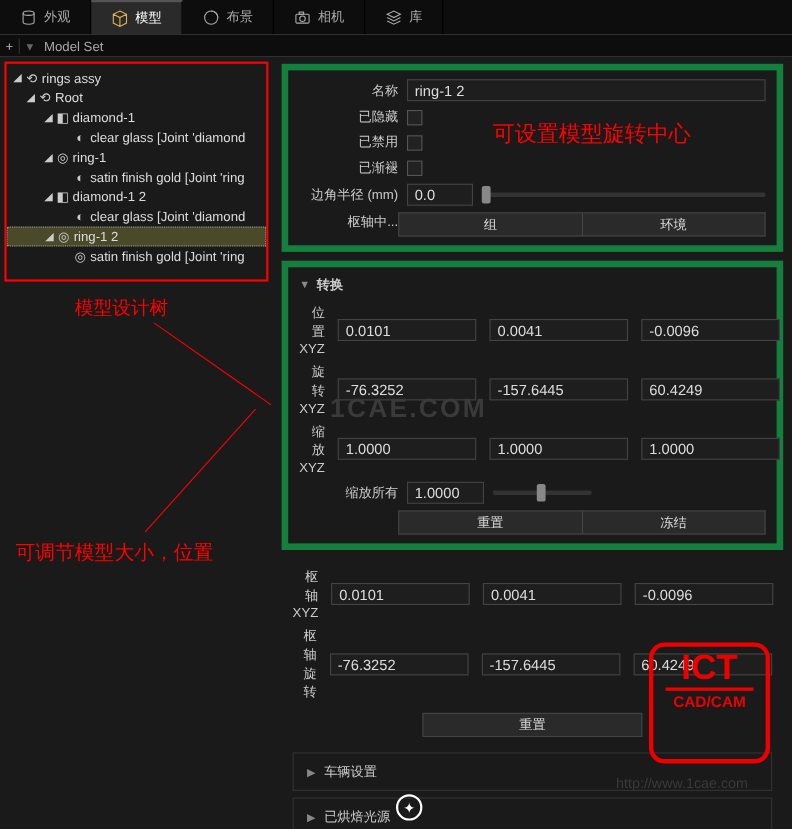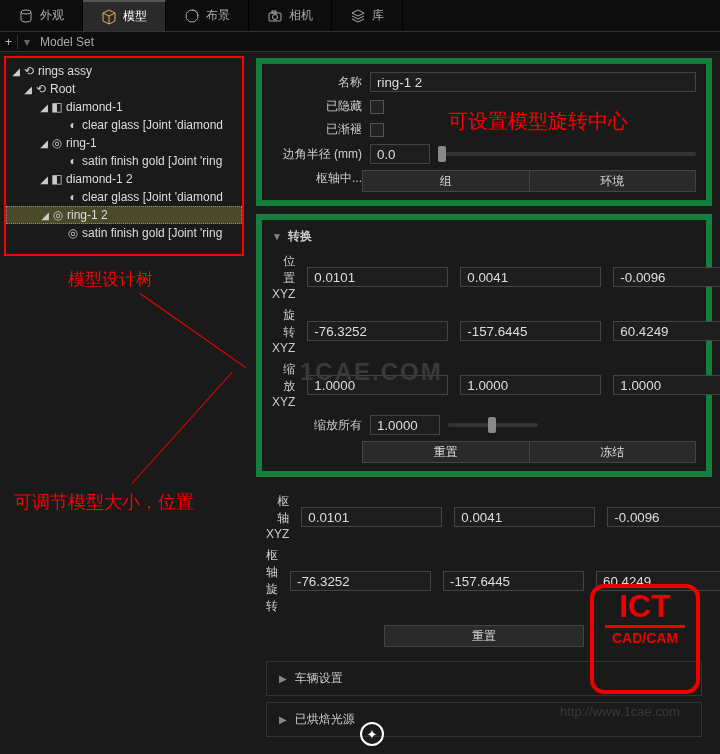--- a/index.html
+++ b/index.html
@@ -47,21 +47,21 @@
     
     .btn-row { display: flex; gap: 0; margin-top: 4px; }
     .btn-row .row-label { width: 90px; }
     .btn { flex: 1; background: #2a2a2a; border: 1px solid #444; color: #ddd; height: 22px; display: flex; align-items: center; justify-content: center; cursor: pointer; }
     .btn + .btn { border-left: none; }
     .btn.single { margin: 4px auto 0; width: 200px; flex: none; }
     
     .sect-head { color: #ccc; font-weight: bold; margin-bottom: 8px; display: flex; align-items: center; gap: 6px; }
     .chev { color: #888; font-size: 10px; }
     
-    .triple .input { width: 141px; flex: none; }
+    .triple .input { width: 126px; flex: none; }
     .triple { gap: 12px; }
     
     .accordion { border: 1px solid #333; margin: 6px 10px 0 10px; padding: 8px 12px; display: flex; align-items: center; gap: 8px; cursor: pointer; }
     
     .watermark { position: absolute; left: 300px; top: 358px; color: #3a3a3a; font-size: 24px; font-weight: bold; letter-spacing: 2px; pointer-events: none; }
     .wm-link { position: absolute; right: 40px; bottom: 35px; color: #3a3a3a; font-size: 13px; pointer-events:none; }
     
     .logo { position: absolute; right: 20px; bottom: 60px; width: 110px; height: 110px; border: 4px solid #e00; border-radius: 14px; display: flex; flex-direction: column; align-items: center; }
     .logo .big { color: #e00; font-size: 32px; font-weight: 900; }
     .logo .sm { color: #e00; font-size: 14px; font-weight: bold; border-top: 3px solid #e00; padding-top: 2px; width: 80px; text-align: center; }
@@ -186,20 +186,24 @@
 
   <div class="right">
 
     <div class="section">
       <div class="row">
           <div class="row-label">名称</div>
           <input class="input" value="ring-1 2" style="">
         </div>
       <div class="row">
           <div class="row-label">已隐藏</div>
+          <div class="check"></div>
+        </div>
+      <div class="row">
+          <div class="row-label">已禁用</div>
           <div class="check"></div>
         </div>
       <div class="row">
           <div class="row-label">已渐褪</div>
           <div class="check"></div>
         </div>
       <div class="row">
           <div class="row-label">边角半径 (mm)</div>
           <input class="input" style="flex: 0 0 auto; width: 60px;" value="0.0">
           <div class="slider">

